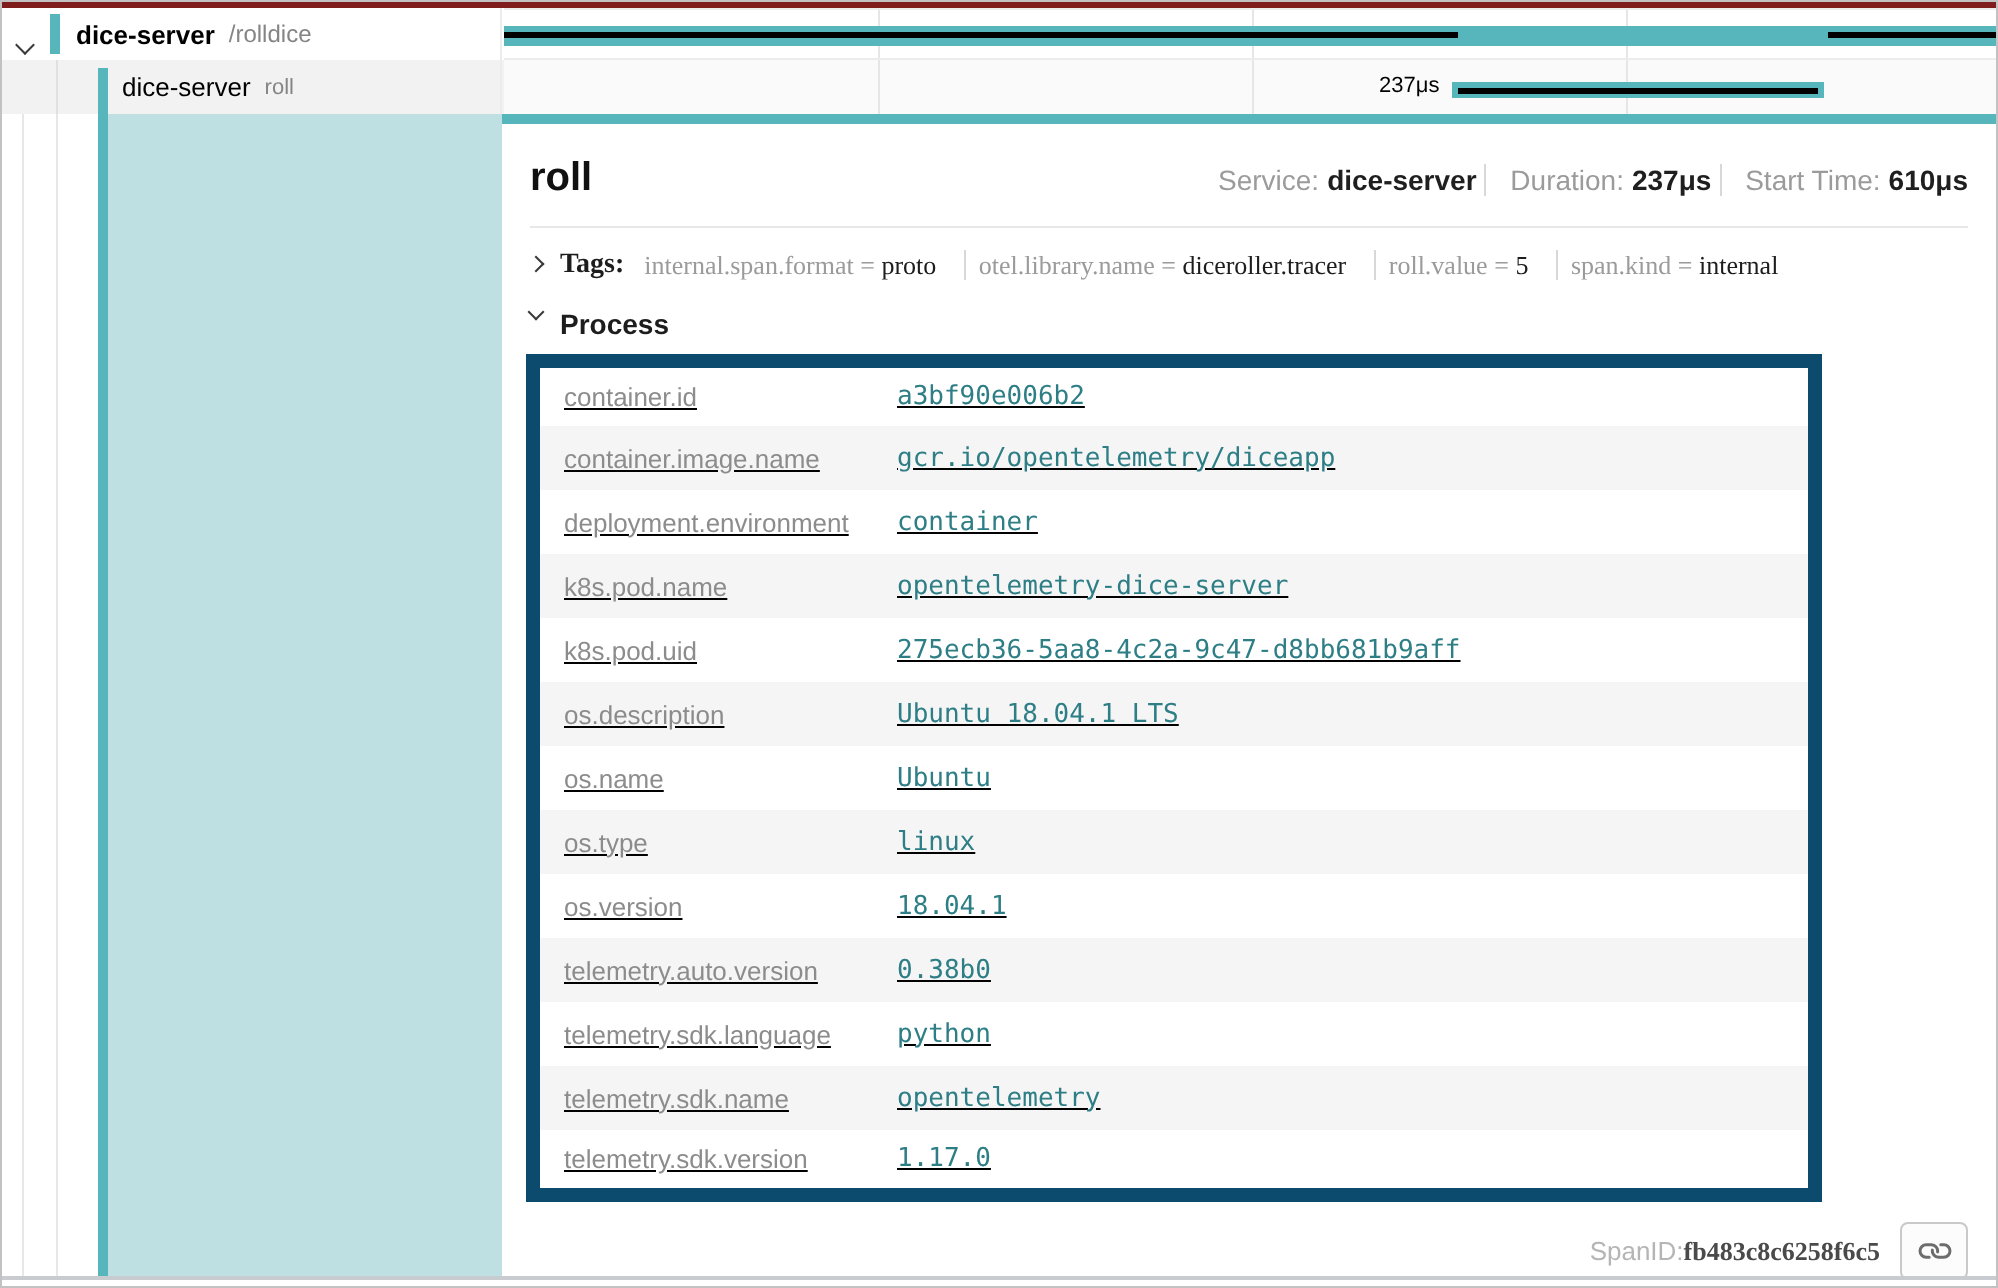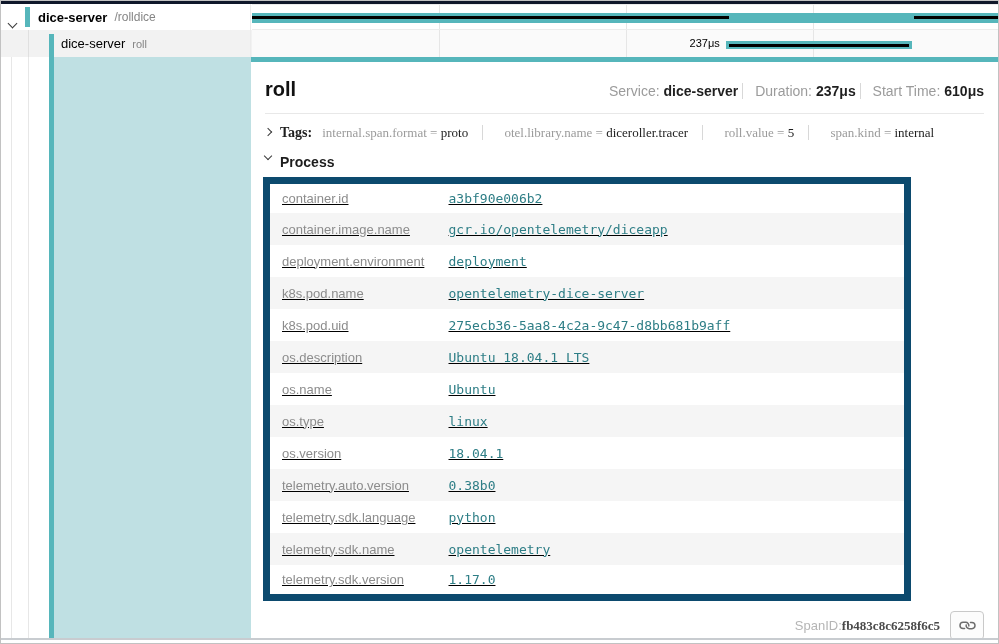--- a/index.html
+++ b/index.html
@@ -1,19 +1,19 @@
 <!DOCTYPE html>
 <html><head>
 <meta charset="utf-8">
 <style>
   * { margin:0; padding:0; box-sizing:border-box; }
   html,body { background:#e9e9e9; }
   body { font-family:"Liberation Sans", sans-serif; }
   .page {
-    position:relative; width:999px; height:644px; background:#0f172a;
+    position:relative; width:999px; height:644px; background:#7f1d1d;
     border:1px solid #c2c2c2; overflow:hidden; margin:0 auto;
   }
 
   
   .span-row { position:absolute; left:0; width:100%; }
   .row1 { top:3px; height:26px; background:#fff; }
   .row2 { top:29px; height:27px; background:#f2f2f2; }
   .row-left {
     position:absolute; left:0; top:0; width:250px; height:100%;
     border-right:1px solid #ececec; display:flex; align-items:center;
@@ -79,21 +79,21 @@
   .detail-meta { margin-left:auto; font-size:14px; color:#9b9b9b; white-space:nowrap; }
   .meta-item { display:inline-block; }
   .meta-item + .meta-item { border-left:1px solid #d8d8d8; padding-left:12px; }
   .meta-item b { color:#1f1f1f; margin-left:4px; }
 
   .tags-row { margin:11px 14px 0; font-size:13px; color:#222; display:flex; align-items:center; flex-wrap:nowrap;font-family:Liberation Serif, serif; }
   .tags-row .chev, .process-row .chev { width:6px; height:6px; margin-right:9px; position:relative; top:-1px; }
   .section-label { font-weight:bold; font-size:14px; color:#1d1d1d; }
   .tag-item { white-space:nowrap; }
   .tag-item:first-of-type { margin-left:10px; }
-  .tag-item + .tag-item { border-left:1px solid #d8d8d8; padding-left:21px; margin-left:11px; }
+  .tag-item + .tag-item { border-left:1px solid #d8d8d8; padding-left:6px; margin-left:11px; }
   .tag-key, .tag-eq { color:#9b9b9b; }
   .tag-val { color:#1d1d1d; }
 
   .process-row { margin:13px 14px 0; display:flex; align-items:flex-start; }
 
   .kv-table {
     margin:7px 14px 0 12px; width:648px; border:7px solid #0c4a6e;
     border-collapse:collapse; table-layout:fixed;text-decoration:underline;
   }
   .kv-table td { padding:7px 12px; font-size:13px; height:32px; vertical-align:middle; }
@@ -203,21 +203,21 @@
     <td class="kv-val">a3bf90e006b2</td>
   </tr>
 
   <tr>
     <td class="kv-key">container.image.name</td>
     <td class="kv-val">gcr.io/opentelemetry/diceapp</td>
   </tr>
 
   <tr>
     <td class="kv-key">deployment.environment</td>
-    <td class="kv-val">deployment</td>
+    <td class="kv-val">container</td>
   </tr>
 
   <tr>
     <td class="kv-key">k8s.pod.name</td>
     <td class="kv-val">opentelemetry-dice-server</td>
   </tr>
 
   <tr>
     <td class="kv-key">k8s.pod.uid</td>
     <td class="kv-val">275ecb36-5aa8-4c2a-9c47-d8bb681b9aff</td>

